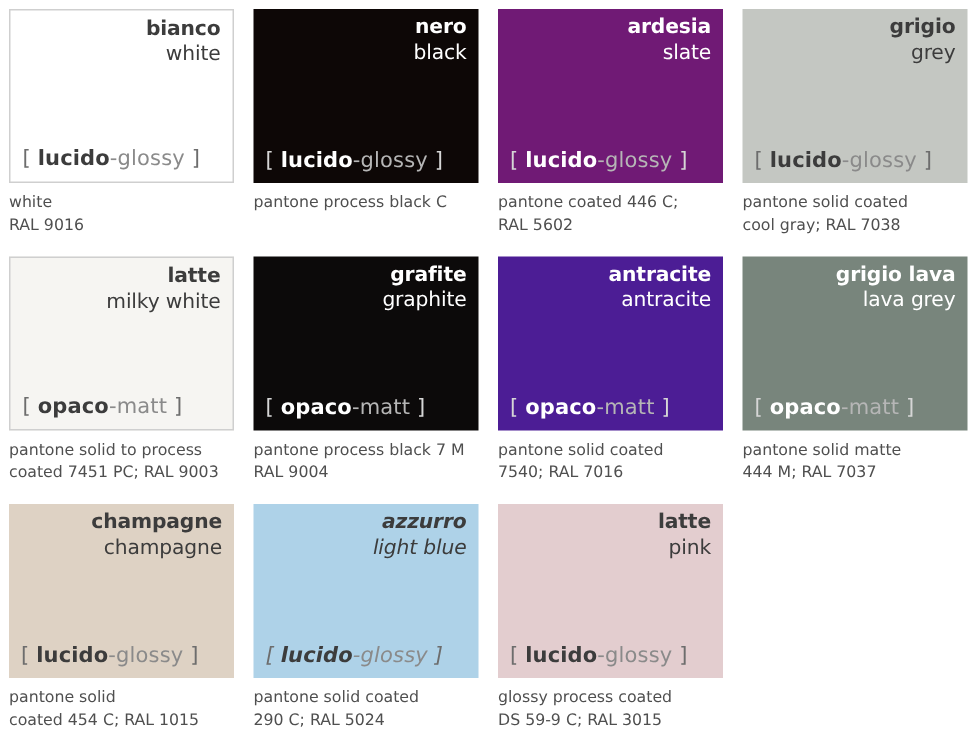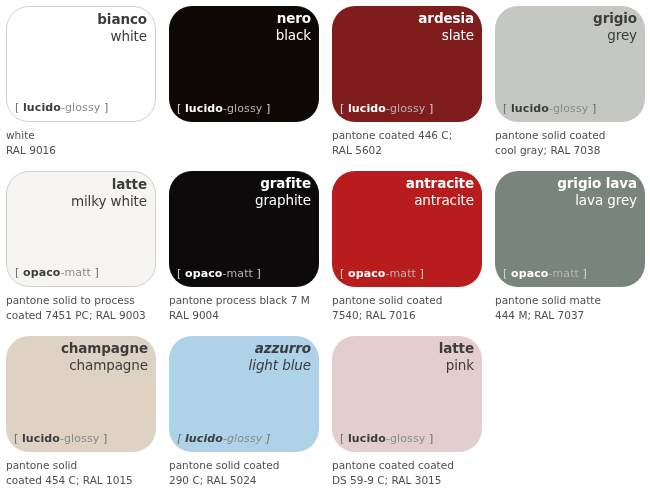--- a/index.html
+++ b/index.html
@@ -32,21 +32,20 @@
     box-sizing: border-box;
   }
   .cell.empty { visibility: hidden; }
 
   .swatch {
     position: relative;
     width: 150px;
     height: 116px;
     box-sizing: border-box;
     overflow: hidden;
-    border-radius: 23px;
   }
   .swatch.bordered {
     border: 1px solid #cfcfcf;
   }
 
   .names {
     position: absolute;
     top: 5px;
     right: 8px;
     text-align: right;
@@ -63,21 +62,21 @@
     font-weight: normal;
     letter-spacing: -0.1px;
     display: block;
     margin-top: 1px;
   }
 
   .finish {
     position: absolute;
     left: 8px;
     bottom: 7px;
-    font-size: 11px;
+    font-size: 14px;
     letter-spacing: 0.1px;
     white-space: nowrap;
   }
   .finish .brk { font-weight: normal; }
   .finish .f-it { font-weight: bold; }
   .finish .f-en { font-weight: normal; }
 
   .caption {
     margin-top: 6px;
     font-size: 10.5px;
@@ -117,24 +116,25 @@
     </div>
     <div class="cell">
       <div class="swatch txt-light" style="background: rgb(13, 7, 6);">
         <div class="names">
           <span class="name-it">nero</span>
           <span class="name-en">black</span>
         </div>
         <div class="finish"><span class="brk">[ </span><span class="f-it">lucido</span><span class="f-en">-</span><span class="f-en">glossy</span><span class="brk"> ]</span></div>
       </div>
       <div class="caption">
-      </div>
-    </div>
-    <div class="cell">
-      <div class="swatch txt-light" style="background: #7f1d1d;">
+        <span>pantone process black C</span>
+      </div>
+    </div>
+    <div class="cell">
+      <div class="swatch txt-light" style="background: #701a75;">
         <div class="names">
           <span class="name-it">ardesia</span>
           <span class="name-en">slate</span>
         </div>
         <div class="finish"><span class="brk">[ </span><span class="f-it">lucido</span><span class="f-en">-</span><span class="f-en">glossy</span><span class="brk"> ]</span></div>
       </div>
       <div class="caption">
         <span>pantone coated 446 C;</span>
         <span>RAL 5602</span>
       </div>
@@ -172,21 +172,21 @@
           <span class="name-en">graphite</span>
         </div>
         <div class="finish"><span class="brk">[ </span><span class="f-it">opaco</span><span class="f-en">-</span><span class="f-en">matt</span><span class="brk"> ]</span></div>
       </div>
       <div class="caption">
         <span>pantone process black 7 M</span>
         <span>RAL 9004</span>
       </div>
     </div>
     <div class="cell">
-      <div class="swatch txt-light" style="background: #b91c1c;">
+      <div class="swatch txt-light" style="background: #4c1d95;">
         <div class="names">
           <span class="name-it">antracite</span>
           <span class="name-en">antracite</span>
         </div>
         <div class="finish"><span class="brk">[ </span><span class="f-it">opaco</span><span class="f-en">-</span><span class="f-en">matt</span><span class="brk"> ]</span></div>
       </div>
       <div class="caption">
         <span>pantone solid coated</span>
         <span>7540; RAL 7016</span>
       </div>
@@ -232,18 +232,18 @@
     </div>
     <div class="cell">
       <div class="swatch txt-dark" style="background: rgb(227, 205, 207);">
         <div class="names">
           <span class="name-it">latte</span>
           <span class="name-en">pink</span>
         </div>
         <div class="finish"><span class="brk">[ </span><span class="f-it">lucido</span><span class="f-en">-</span><span class="f-en">glossy</span><span class="brk"> ]</span></div>
       </div>
       <div class="caption">
-        <span>pantone coated coated</span>
+        <span>glossy process coated</span>
         <span>DS 59-9 C; RAL 3015</span>
       </div>
     </div>
     <div class="cell empty"></div>
   </div>
 
 </body></html>

